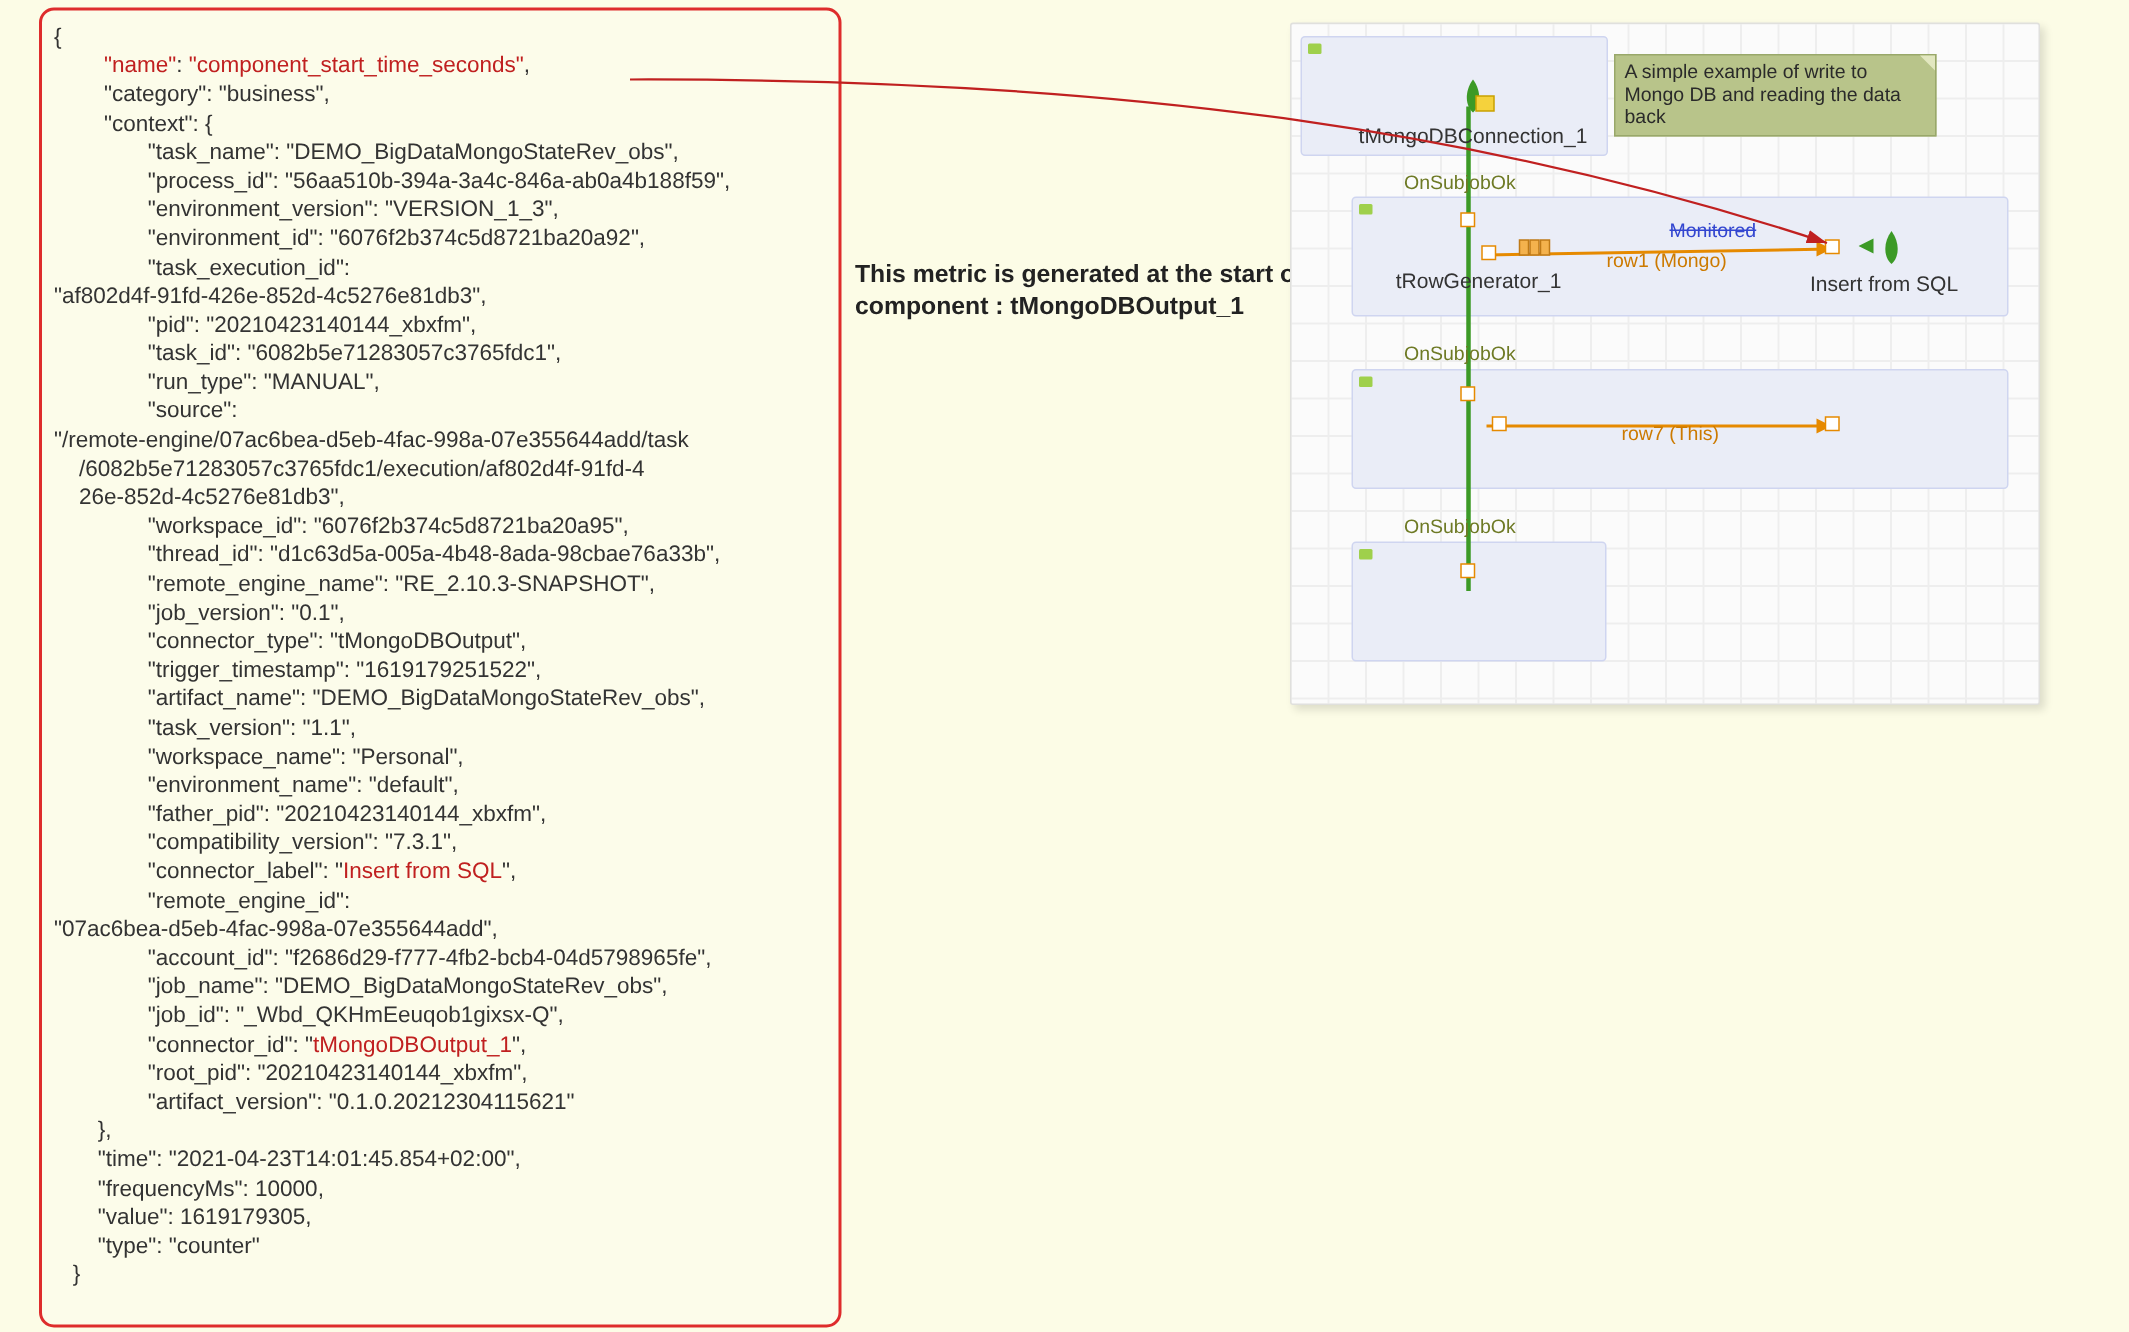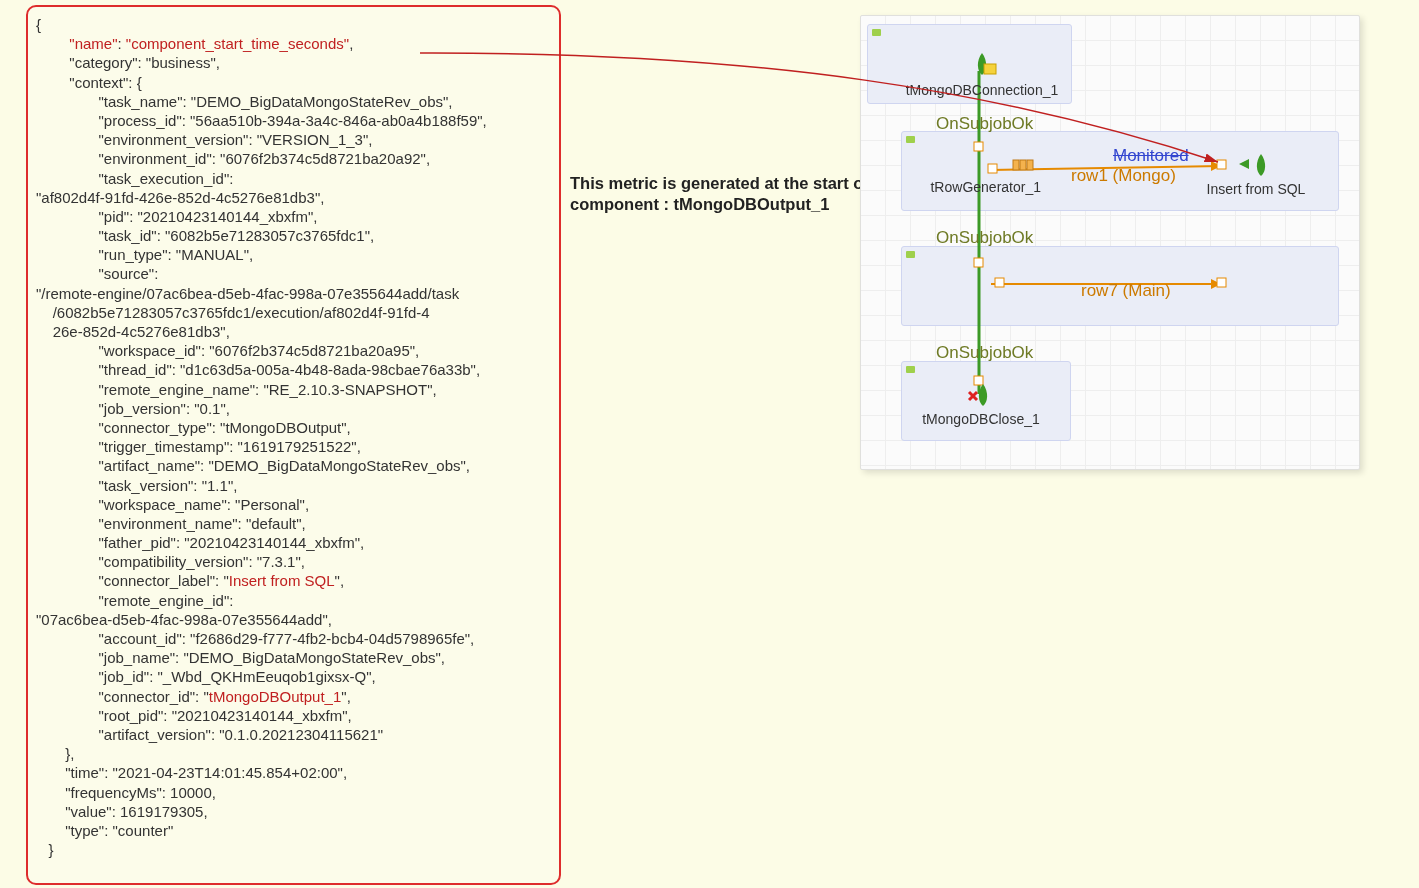--- a/index.html
+++ b/index.html
@@ -84,21 +84,21 @@
     position:absolute;
     width:120px;
     text-align:center;
     font-size:14px;
     color:#333;
   }
   .comp .label { margin-top:2px; white-space:nowrap; }
 
   .link-label {
     position:absolute;
-    font-size:17px;
+    font-size:13px;
     color:#6e7a25;
     font-style:normal;
     white-space:nowrap;
   }
   .link-label.flow { color:#cc7a00; }
   .link-label.monitor {
     color:#3346d0; text-decoration: line-through;
   }
 
   .note {
@@ -174,20 +174,24 @@
 <span>       "type": "counter"</span>
 <span>   }</span></pre>
 </div>
 
 <div class="caption">
   <span>This metric is generated at the start of component : tMongoDBOutput_1</span>
 </div>
 
 <div class="diagram">
 
+  <div class="note" style="left:215px; top:20px; width:215px; height:55px;">
+    <span>A simple example of write to Mongo DB and reading the data back</span>
+    <span class="note-fold"></span>
+  </div>
 
   <div class="subjob" style="left:6px; top:8px; width:205px; height:80px;">
       <span class="collapse"></span>
     </div>
   <div class="subjob" style="left:40px; top:115px; width:438px; height:80px;">
       <span class="collapse"></span>
     </div>
   <div class="subjob" style="left:40px; top:230px; width:438px; height:80px;">
       <span class="collapse"></span>
     </div>
@@ -236,36 +240,28 @@
   <div class="comp" style="left:335px; top:136px;">
     <svg class="icon" width="34" height="24">
       <polygon points="0,12 10,7 10,17" fill="#3c9a26"></polygon>
       <path d="M22 2 C16 10 17 20 22 24 C27 20 28 10 22 2 Z" fill="#3c9a26"></path>
     </svg>
     <div class="label">Insert from SQL</div>
   </div>
 
 
 
-  <div class="comp" style="left:60px; top:366px;">
-    <svg class="icon" width="28" height="24">
-      <path d="M16 2 C10 10 11 20 16 24 C21 20 22 10 16 2 Z" fill="#3c9a26"></path>
-      <line x1="2" y1="10" x2="10" y2="18" stroke="#d22" stroke-width="3"></line>
-      <line x1="10" y1="10" x2="2" y2="18" stroke="#d22" stroke-width="3"></line>
-    </svg>
-    <div class="label">tMongoDBClose_1</div>
-  </div>
 
   <div class="link-label" style="left:75px; top:98px;">OnSubjobOk</div>
   <div class="link-label" style="left:75px; top:212px;">OnSubjobOk</div>
   <div class="link-label" style="left:75px; top:327px;">OnSubjobOk</div>
 
   <div class="link-label flow" style="left:210px; top:150px;">row1 (Mongo)</div>
   <div class="link-label monitor" style="left:252px; top:130px;">Monitored</div>
-  <div class="link-label flow" style="left:220px; top:265px;">row7 (Main)</div>
+  <div class="link-label flow" style="left:220px; top:265px;">row7 (This)</div>
 
 </div>
 
 <svg class="overlay-arrow">
   <defs>
     <marker id="arr" markerWidth="10" markerHeight="10" refX="9" refY="3" orient="auto">
       <path d="M0,0 L0,6 L9,3 z" fill="#c02020"></path>
     </marker>
   </defs>
   <path d="M 420 53 C 760 52, 1000 90, 1218 162" stroke="#c02020" stroke-width="1.5" fill="none" marker-end="url(#arr)"></path>

